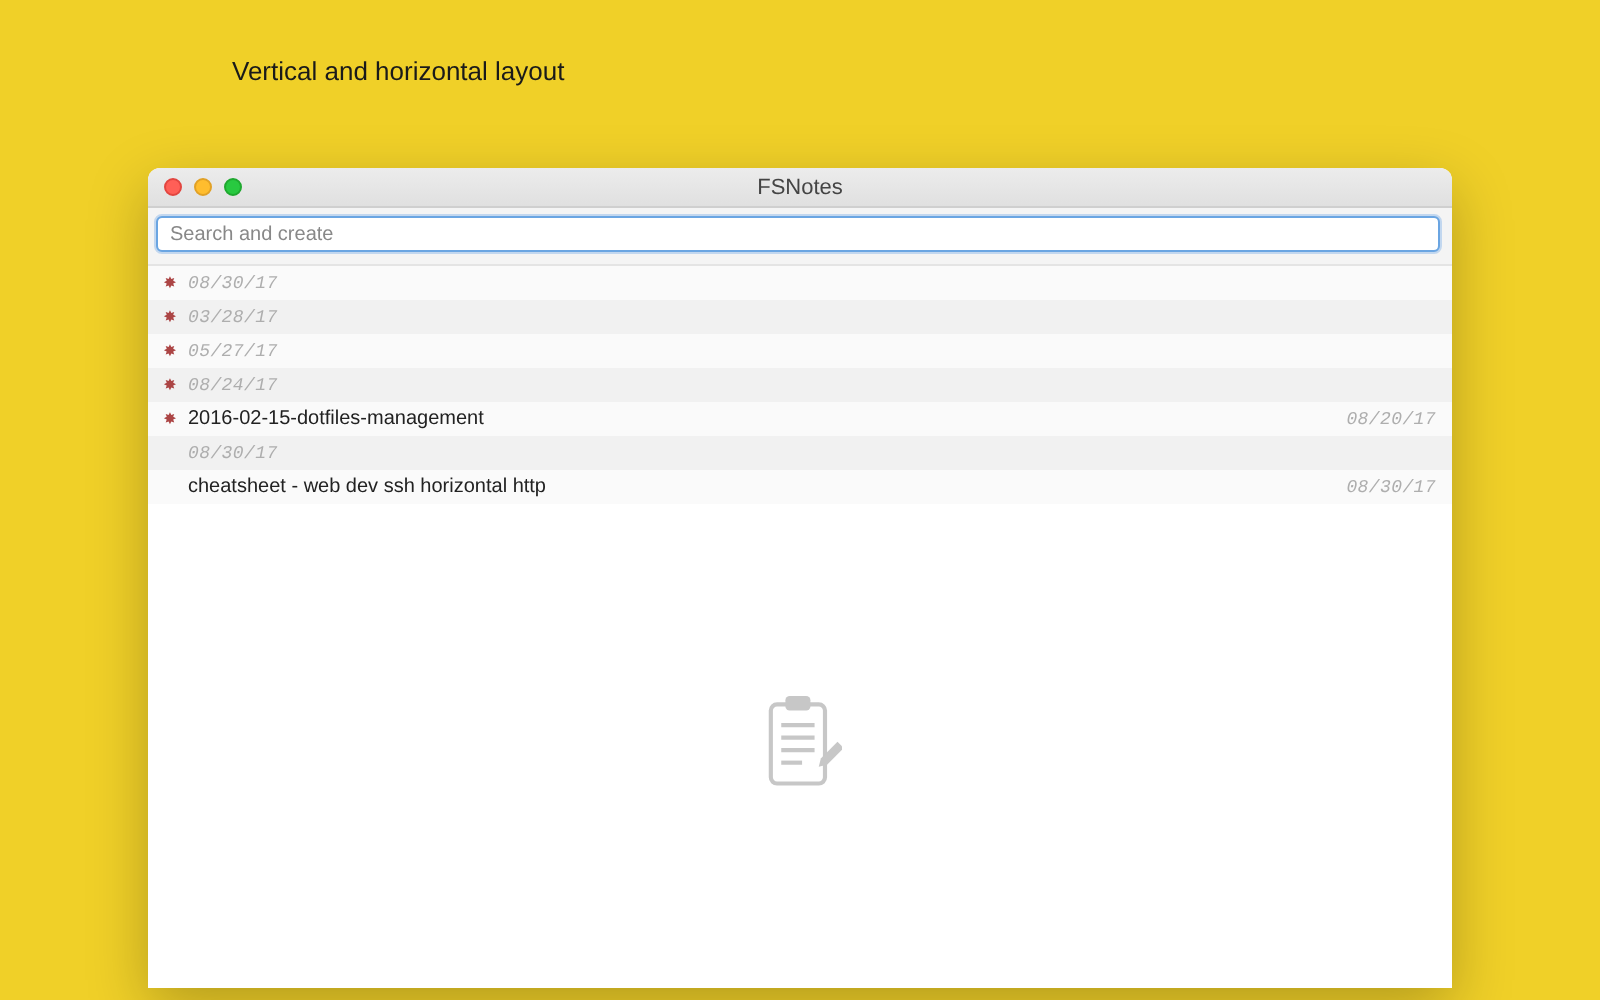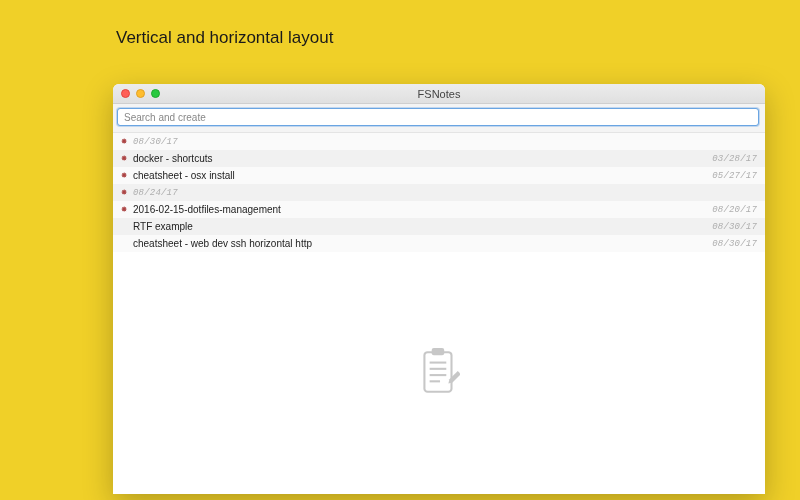--- a/index.html
+++ b/index.html
@@ -8,37 +8,36 @@
     background: #f0d028;
     font-family: -apple-system, "Helvetica Neue", Arial, sans-serif;
     font-size: 11px;
     color: #222;
     overflow: hidden;
   }
   .heading {
     position: absolute;
     left: 116px;
     top: 28px;
-    font-size: 17px;
+    font-size: 13px;
     font-weight: 400;
     color: #1a1a1a;
   }
   .window {
     position: absolute;
     left: 74px;
     top: 84px;
     width: 652px;
     height: 410px;
     background: #ffffff;
     border-radius: 6px 6px 0 0;
     box-shadow: 0 10px 30px rgba(0,0,0,0.25);
     overflow: hidden;
     display: flex;
     flex-direction: column;
-    margin-left: 39px;
   }
   .titlebar {
     height: 20px;
     background: linear-gradient(#ececec, #e0e0e0);
     border-bottom: 1px solid #cfcfcf;
     position: relative;
     display: flex;
     align-items: center;
     justify-content: center;
   }
@@ -135,40 +134,37 @@
     <div class="searchbar">Search and create</div>
   </div>
 
   <div class="list" id="note-list">
       <div class="row">
         <span class="pin" style="filter: grayscale(0.2); color: rgb(192, 64, 64);">✸</span>
         <span class="date">08/30/17</span>
       </div>
       <div class="row">
         <span class="pin" style="filter: grayscale(0.2); color: rgb(192, 64, 64);">✸</span>
-        <span class="title">docker - shortcuts</span>
         <span class="date">03/28/17</span>
       </div>
       <div class="row">
         <span class="pin" style="filter: grayscale(0.2); color: rgb(192, 64, 64);">✸</span>
-        <span class="title">cheatsheet - osx install</span>
         <span class="date">05/27/17</span>
       </div>
       <div class="row">
         <span class="pin" style="filter: grayscale(0.2); color: rgb(192, 64, 64);">✸</span>
         <span class="date">08/24/17</span>
       </div>
       <div class="row">
         <span class="pin" style="filter: grayscale(0.2); color: rgb(192, 64, 64);">✸</span>
         <span class="title">2016-02-15-dotfiles-management</span>
         <span class="date">08/20/17</span>
       </div>
       <div class="row">
         <span class="pin" style="filter: grayscale(0.2);"></span>
-        <span class="title">RTF example</span>
         <span class="date">08/30/17</span>
       </div>
       <div class="row">
         <span class="pin" style="filter: grayscale(0.2);"></span>
         <span class="title">cheatsheet - web dev ssh horizontal http</span>
         <span class="date">08/30/17</span>
       </div>
     </div>
 
   <div class="content">

